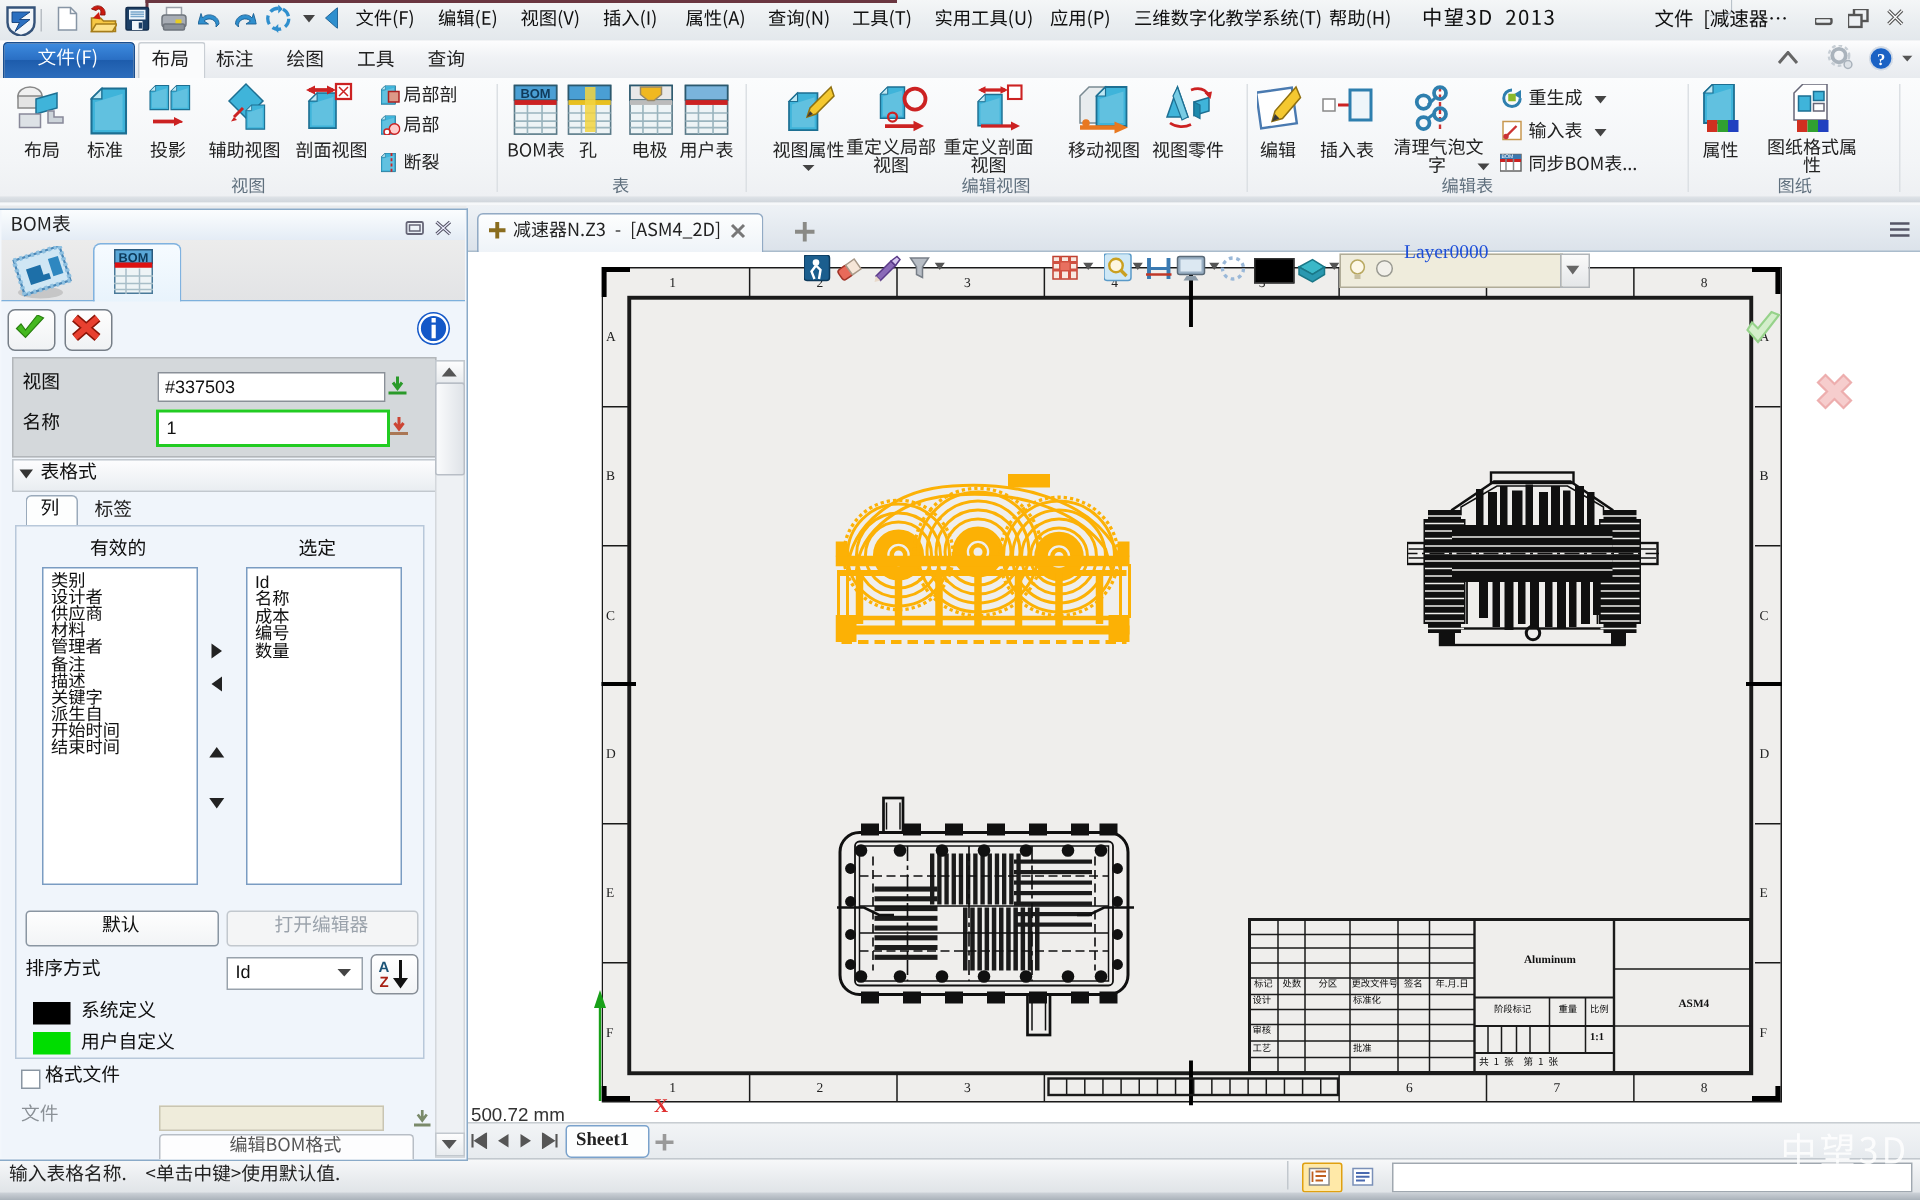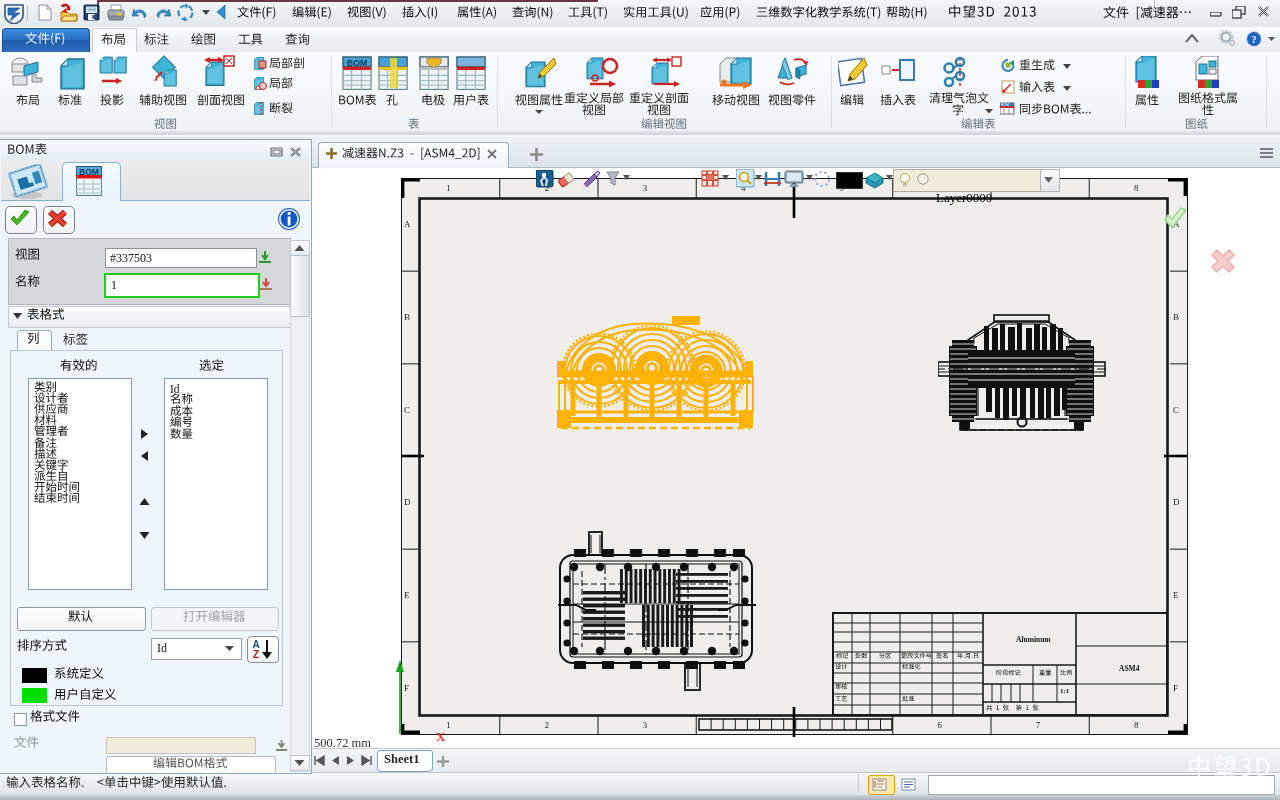--- a/index.html
+++ b/index.html
@@ -1,17 +1,17 @@
 <!DOCTYPE html>
 <html><head><meta charset="utf-8"><style>
 html,body{margin:0;padding:0}
 #root{position:relative;width:1280px;height:800px;overflow:hidden;background:#e8eaec;font-family:"Liberation Sans",sans-serif}
 .a{position:absolute}
 svg.t{position:absolute;overflow:visible}
-.mono{font-family:Liberation Serif, serif}
+.mono{font-family:Liberation Sans, sans-serif}
 .zl{font:9px "Liberation Serif";color:#222}
 .wm{opacity:.85}
 svg.b use{stroke:currentColor}
 </style></head>
 <body>
 <div id="root">
     <div class="a" style="left:0px;top:0px;width:1280px;height:27px;background:linear-gradient(#f4f6f7,#e9edf0 60%,#e3e8ec)"></div>
     <div class="a" style="left:1140px;top:0px;width:14px;height:10px;border:1px solid #b9c2ca;border-top:none;border-left:none;border-radius:0 0 5px 0"></div>
     <div class="a" style="left:97px;top:0px;width:501px;height:2px;background:#6a3640"></div>
     <div class="a" style="left:97px;top:0px;width:2px;height:5px;background:#6a3640"></div>
@@ -1283,21 +1283,21 @@
       <path d="M0 0 h7 l-3.5 5 z" fill="#555"></path>
     </svg>
     <div class="a" style="left:893px;top:169px;width:147px;height:21px;background:#efecdc;border:1px solid #b0ac98"></div>
     <svg class="a" style="left:898px;top:172px" width="15" height="15">
       <circle cx="7" cy="6" r="4.6" fill="#fdf8e8" stroke="#b8a860"></circle>
       <path d="M5 11 h4 v3 h-4 z" fill="#c8c0a0"></path>
     </svg>
     <svg class="a" style="left:916px;top:172px" width="15" height="15">
       <circle cx="7" cy="7" r="5.2" fill="#f2f0ea" stroke="#9a9a92"></circle>
     </svg>
-    <div class="a" style="left:936px;top:190px;font:13px 'Liberation Serif';color:#000000">Layer0000</div>
+    <div class="a" style="left:936px;top:160px;font:13px 'Liberation Serif';color:#1d4ed8">Layer0000</div>
     <div class="a" style="left:1040px;top:169px;width:18px;height:21px;background:linear-gradient(#fafafa,#e4e6e8);border:1px solid #b0b4b8"></div>
     <svg class="a" style="left:1044px;top:177px" width="10" height="7">
       <path d="M0 0 h9 l-4.5 6 z" fill="#666"></path>
     </svg>
     <svg class="a" style="left:1161px;top:207px" width="28" height="26">
       <path d="M4 13 L11 21 L25 3 L20 1 L11 12 L7 8 Z" fill="#d4eecb" stroke="#96d28a" stroke-width="1.4"></path>
     </svg>
     <svg class="a" style="left:1206px;top:244px" width="34" height="34">
       <path d="M6 11 L11 6 L17 12 L23 6 L28 11 L22 17 L28 23 L23 28 L17 22 L11 28 L6 23 L12 17 Z" fill="#f6cdcd" stroke="#edaeae" stroke-width="1.5"></path>
     </svg>

